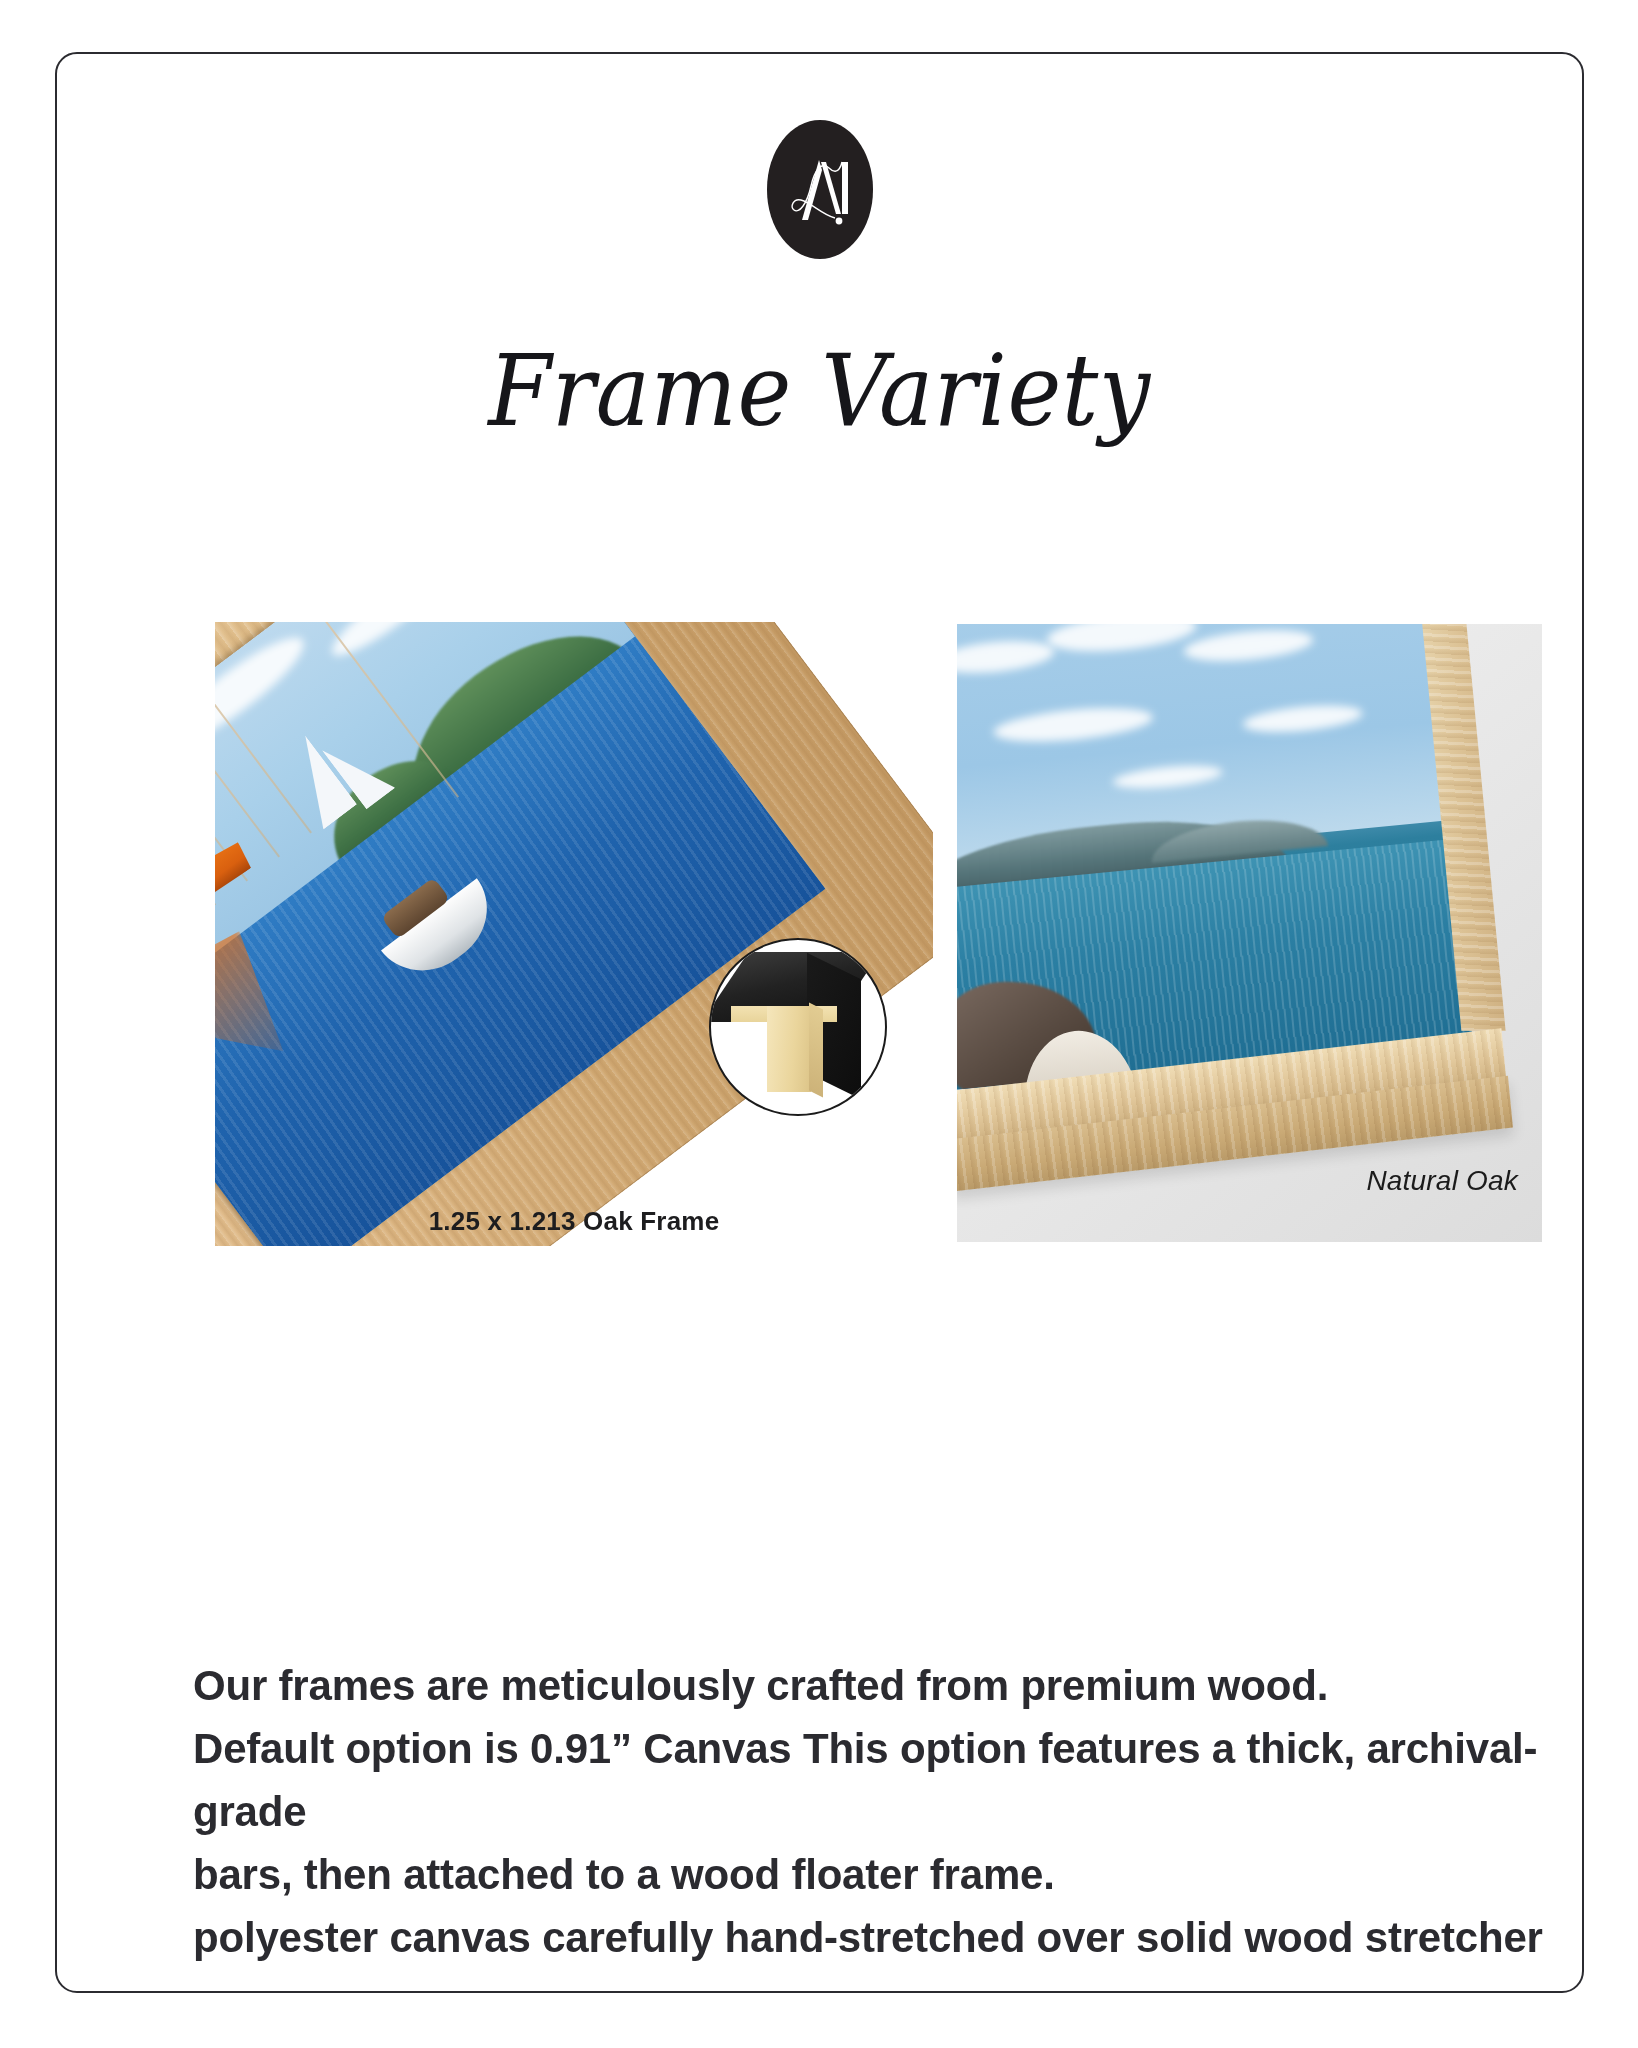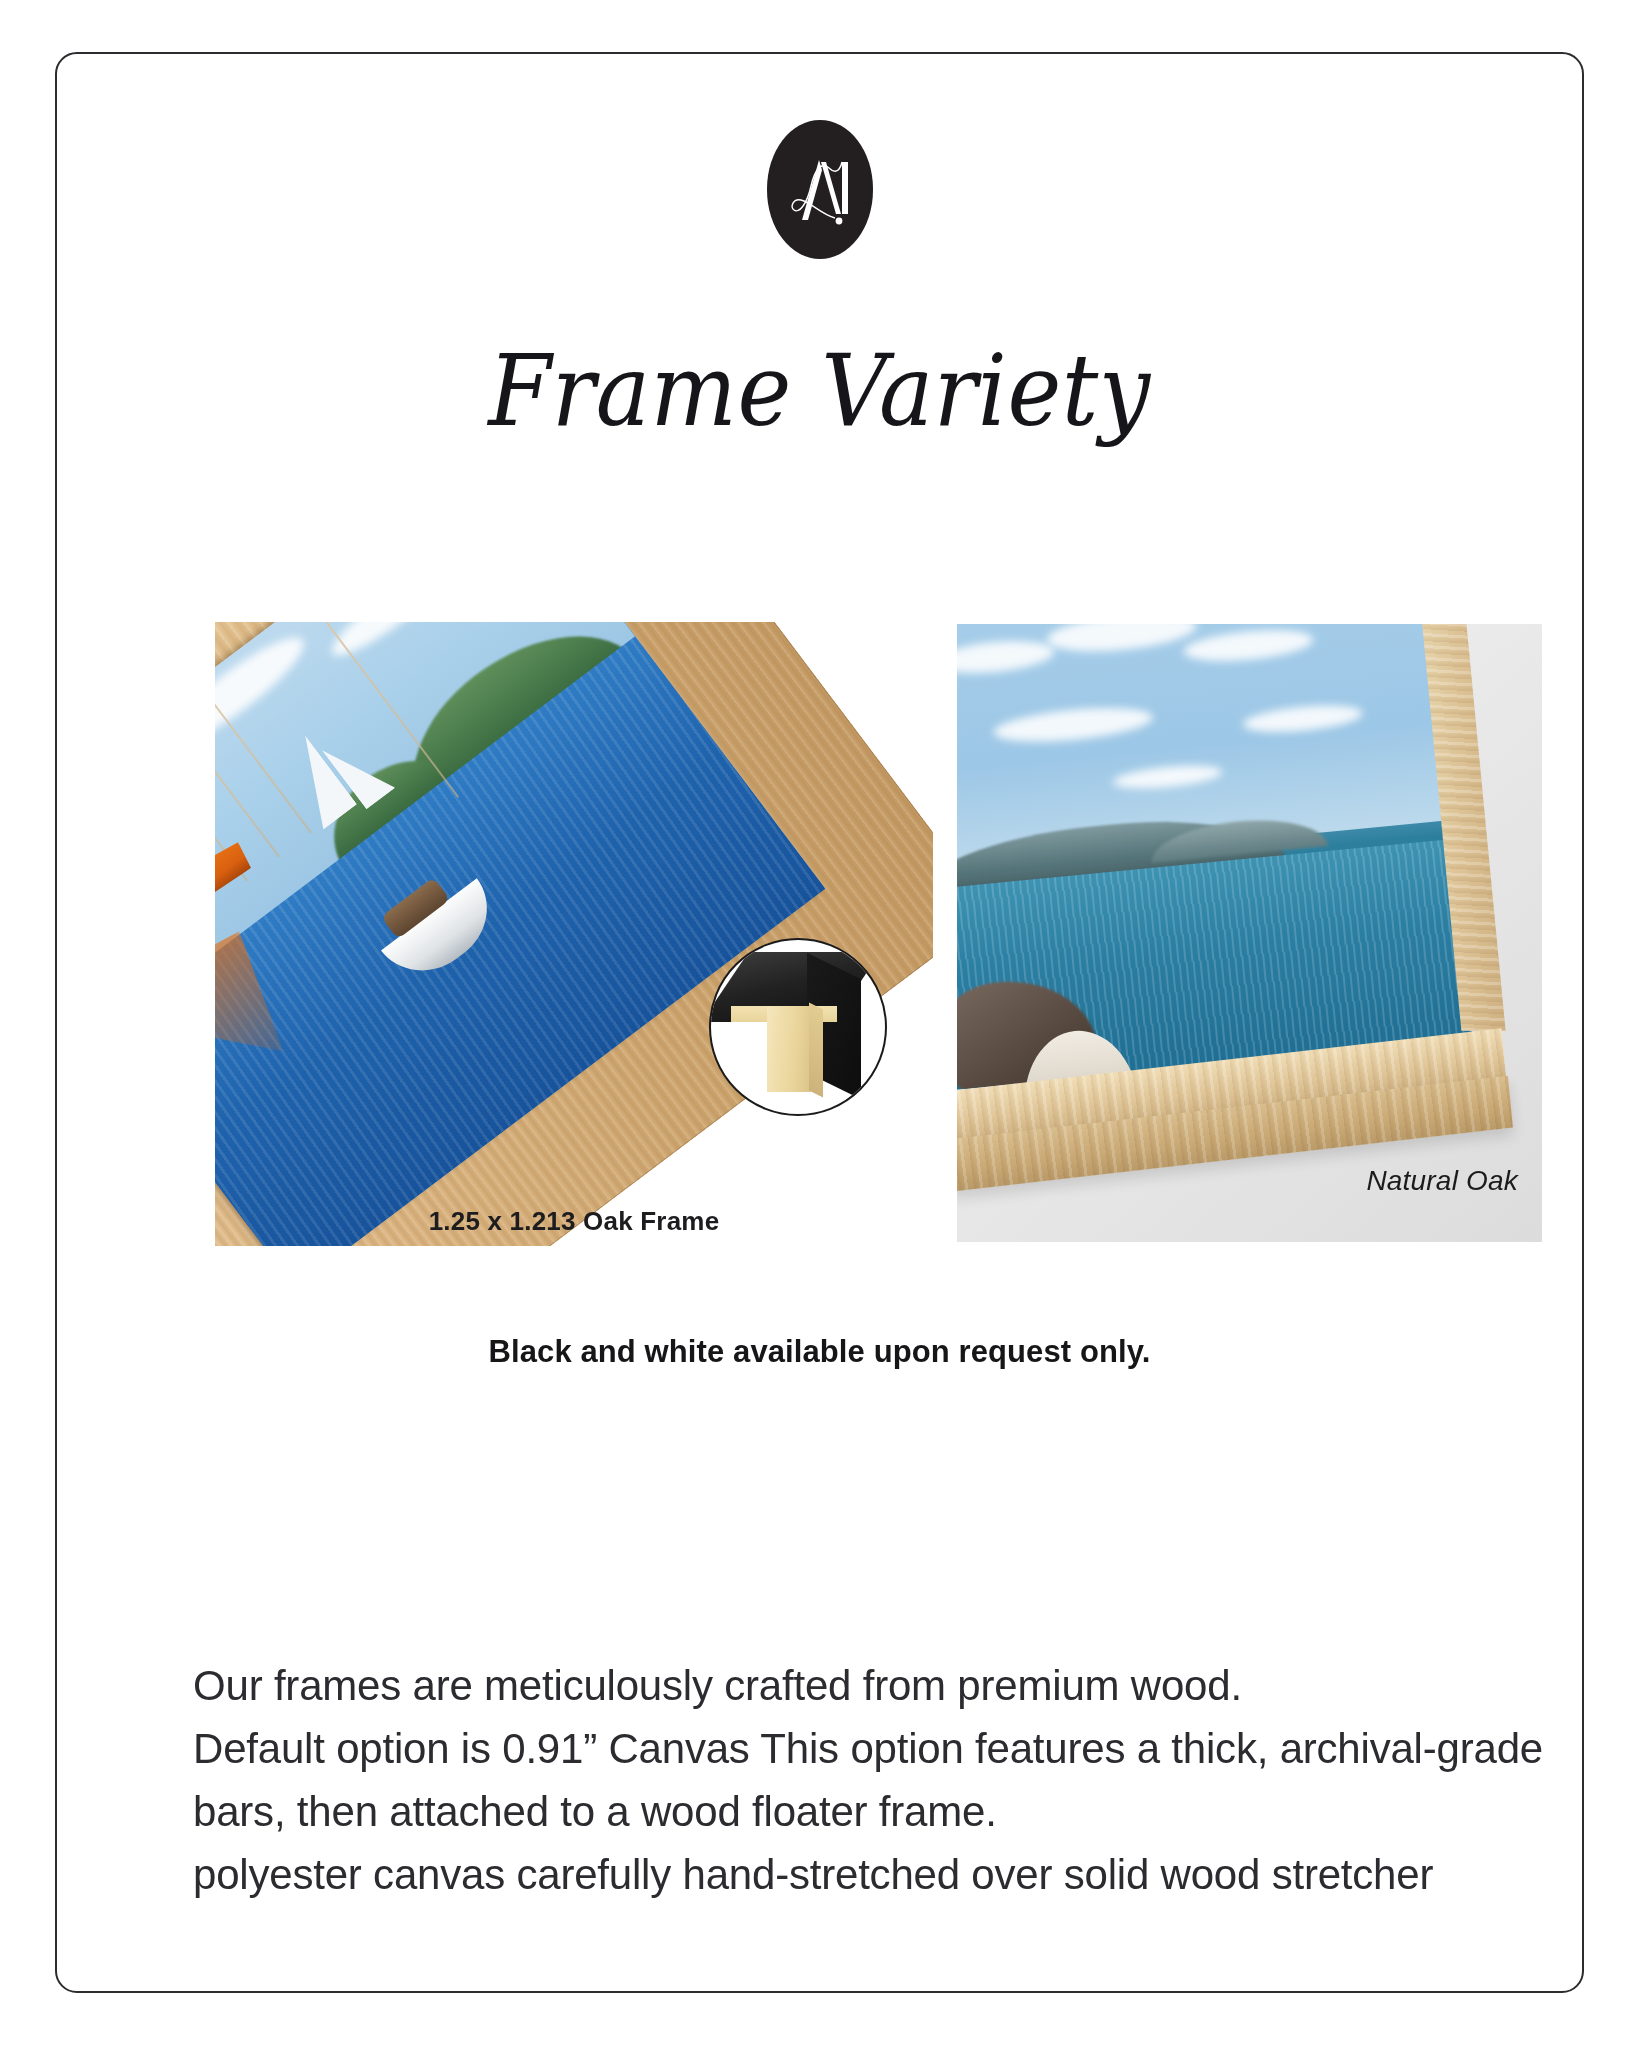--- a/index.html
+++ b/index.html
@@ -295,21 +295,21 @@
     position:absolute; left:144px; top:1465px;
     font-size:60px;
     font-weight:400;
     color:#2a2a2e;
     letter-spacing:-.4px;
   }
   .body-copy{
     position:absolute; left:136px; top:1600px;
     width:1420px;
     font-size:42px;
-    font-weight:400;
+    font-weight:700;
     line-height:1.50;
     color:#2b2b30;
     letter-spacing:-.2px;
   }
   .body-copy p{ margin:0; }
 </style>
 </head>
 <body>
 
 <div class="page">
@@ -390,21 +390,20 @@
           <div class="pr-frame-r"></div>
           <div class="pr-frame-b"></div>
           <div class="pr-frame-b2"></div>
         </div>
         <div class="pr-label">Natural Oak</div>
       </div>
     </div>
 
     <div class="caption-left">1.25 x 1.213 Oak Frame</div>
 
-    <div class="note">Black and white available upon request only.</div>
 
     <div class="body-copy">
       <p>Our frames are meticulously crafted from premium wood.</p>
       <p>Default option is 0.91” Canvas This option features a thick, archival-grade</p>
       <p>bars, then attached to a wood floater frame.</p>
       <p>polyester canvas carefully hand-stretched over solid wood stretcher</p>
     </div>
 
   </div>
 </div>

